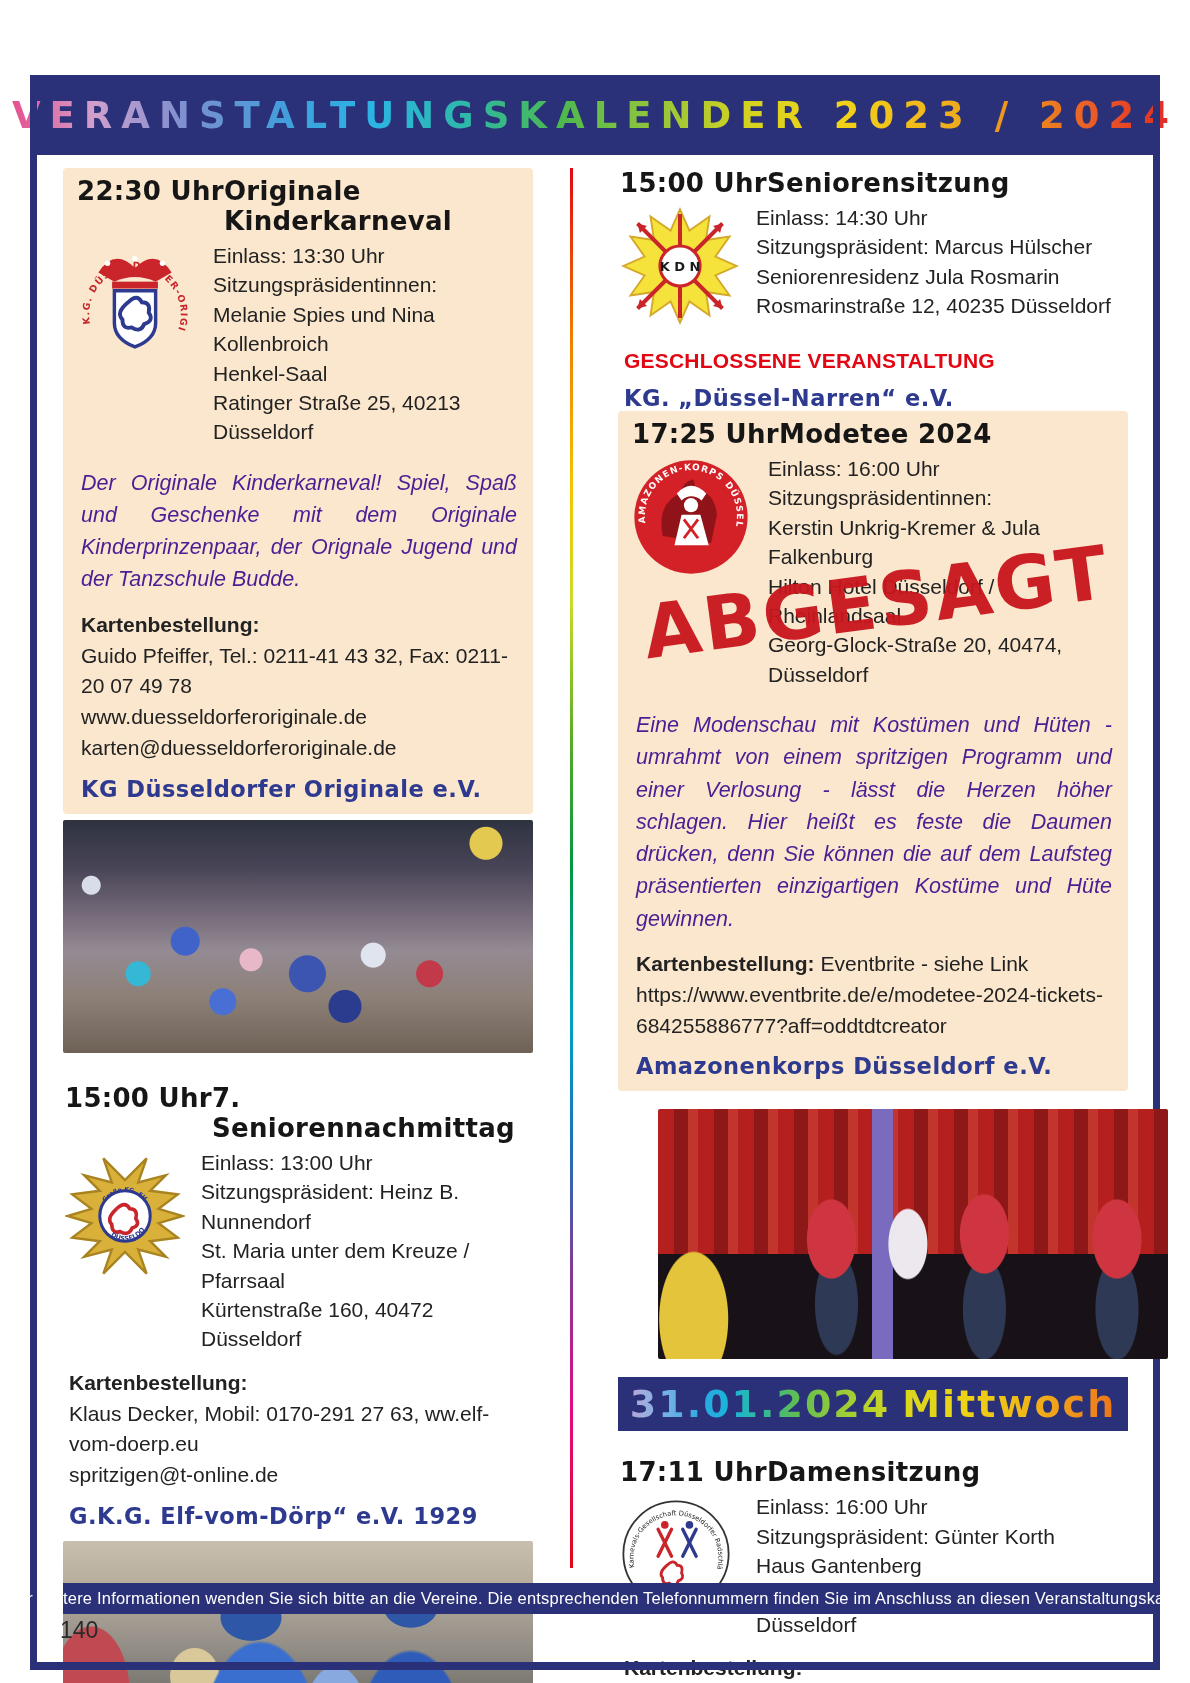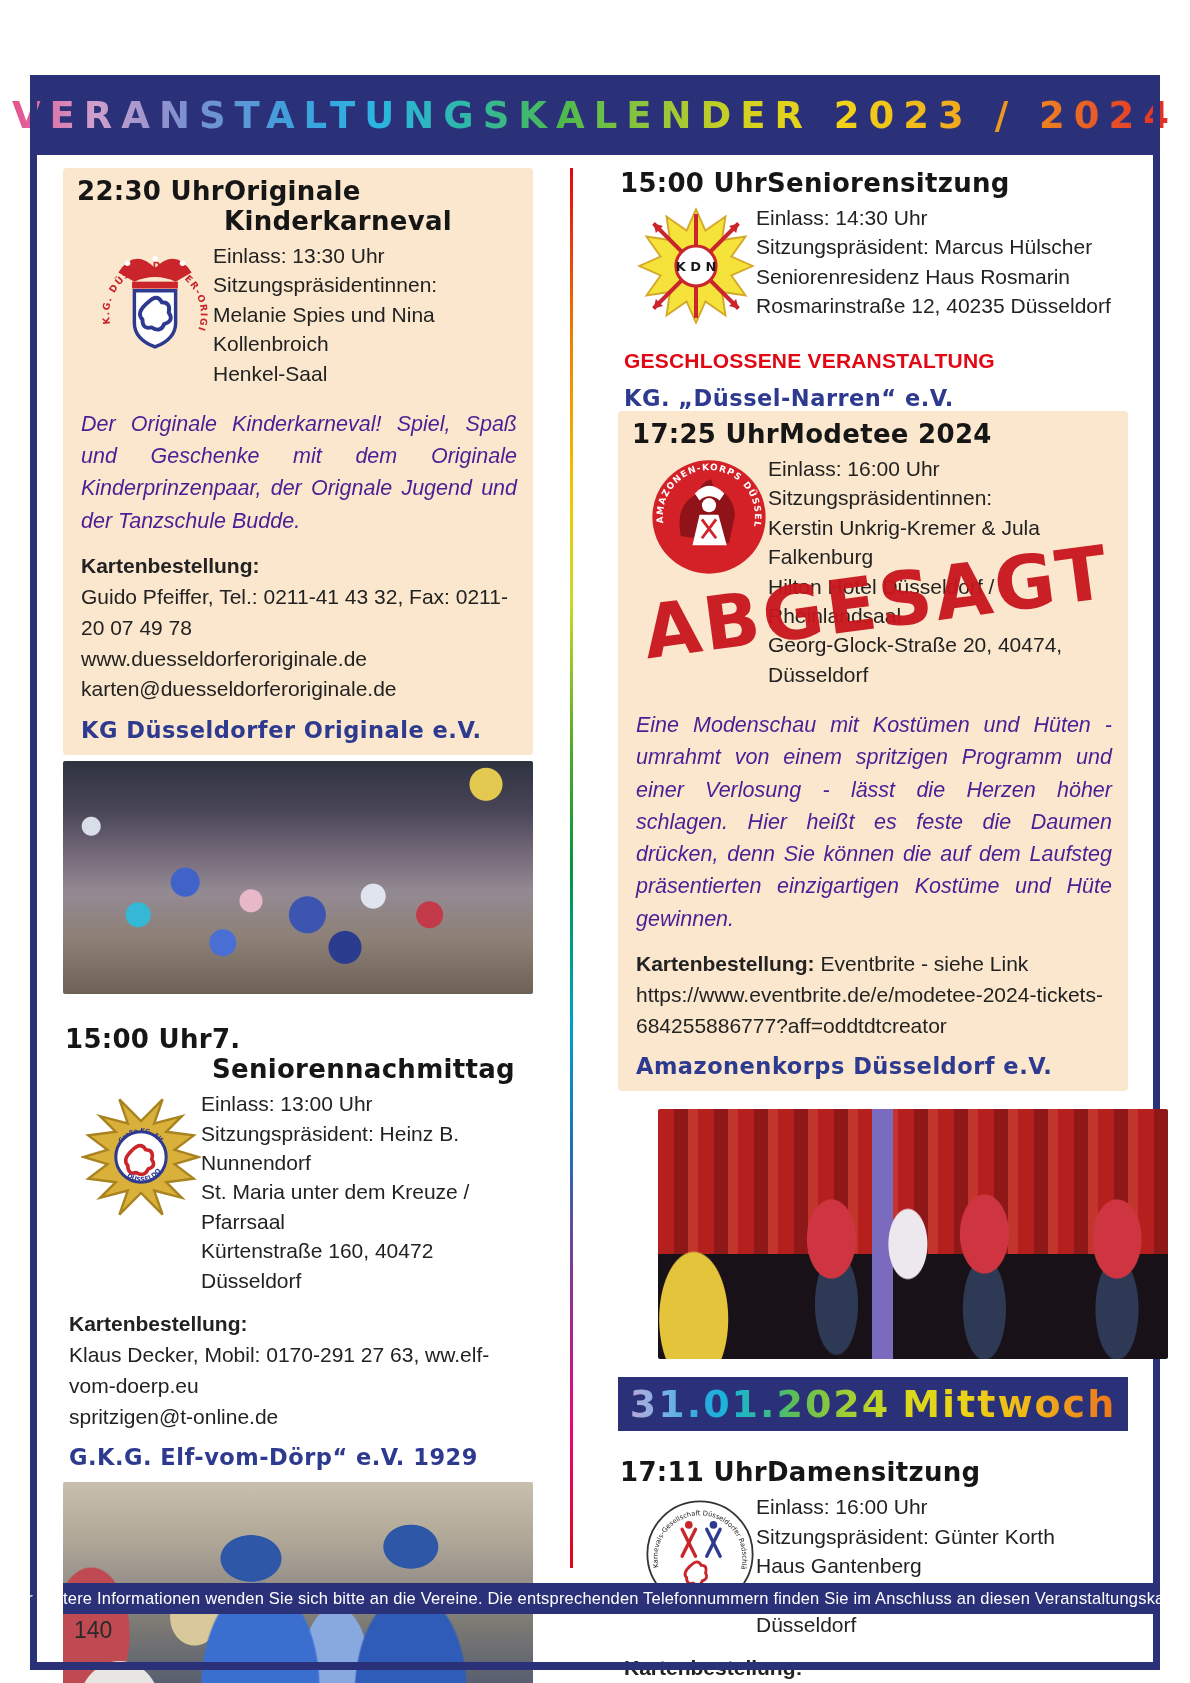--- a/index.html
+++ b/index.html
@@ -8,21 +8,21 @@
 
   
   .topbar{position:absolute;left:30px;top:75px;width:1130px;height:80px;background:#2b3178;
           display:flex;align-items:center;justify-content:center;}
   .side-border{position:absolute;top:75px;width:7px;height:1595px;background:#2b3178;}
   .side-border.left{left:30px;} .side-border.right{left:1153px;}
   .bottomline{position:absolute;left:30px;top:1662px;width:1130px;height:8px;background:#2b3178;}
   .bottombar{position:absolute;left:63px;top:1583px;width:1094px;height:31px;background:#2b3178;
              display:flex;align-items:center;justify-content:center;}
   .bottombar span{color:#fff;font-size:17px;letter-spacing:.2px;transform:scaleX(.97);white-space:nowrap;}
-  .pageno{position:absolute;left:74px;top:1617px;font-size:23px;color:#2a2a2a;}
+  .pageno{position:absolute;left:60px;top:1617px;font-size:23px;color:#2a2a2a;}
 
   .rainbow{font-family:"DejaVu Sans","Liberation Sans",sans-serif;font-weight:bold;font-size:37px;
            letter-spacing:9px;white-space:nowrap;
            background:linear-gradient(90deg,#e6518e 0%,#d0a0cc 7%,#7b8fd0 15%,#3f9fdc 24%,
                       #2cb4e3 31%,#2eb8a8 39%,#4cb94e 47%,#93c53c 55%,#d4d21f 63%,
                       #f2d318 71%,#f0b51c 79%,#ee8c1e 87%,#e85a28 93%,#e02726 100%);
            -webkit-background-clip:text;background-clip:text;color:transparent;}
 
   
   .col{position:absolute;top:168px;}
@@ -34,21 +34,21 @@
                       #e5097f 89%,#e30613 100%);}
 
   
   .event{position:relative;}
   .event.peach{background:#fae7cd;border-radius:4px;padding:8px 14px 12px 14px;}
   .event.plain{padding:0 2px;}
   .title-row{display:flex;font-family:"DejaVu Sans","Liberation Sans",sans-serif;
              font-weight:bold;font-size:26px;color:#161616;margin-bottom:5px;letter-spacing:.3px;}
   .title-row .time{min-width:130px;flex:none;}
   .event-body{display:flex;}
-  .logo-col{width:136px;flex:none;display:flex;justify-content:flex-end;align-items:flex-start;padding-top:4px;}
+  .logo-col{width:136px;flex:none;display:flex;justify-content:flex-start;align-items:flex-start;padding-top:4px;}
   .info{flex:1;font-size:21px;line-height:1.4;color:#222;}
   .desc{font-style:italic;font-size:21.5px;line-height:1.5;text-align:justify;margin:20px 2px 0 4px;color:#4c1d95;}
   .tickets{margin:14px 0 0 4px;font-size:21px;line-height:1.47;}
   .tickets .bold{font-weight:bold;margin-right:6px;}
   .club{margin:12px 0 0 4px;font-family:"DejaVu Sans","Liberation Sans",sans-serif;
         font-weight:bold;font-size:22.5px;color:#2d3a8f;letter-spacing:.5px;}
   .closed{margin:24px 0 0 4px;font-weight:bold;font-size:21px;color:#e30613;letter-spacing:.2px;}
   .stamp{position:absolute;left:-4px;top:148px;width:103%;text-align:center;
          font-family:"DejaVu Sans","Liberation Sans",sans-serif;font-weight:800;font-size:74px;
          color:#c8161d;opacity:.95;transform:rotate(-7.5deg);letter-spacing:3px;pointer-events:none;}
@@ -141,20 +141,21 @@
             <text font-size="8.2" fill="#c9252b" font-weight="bold" letter-spacing="1">
               <textPath href="#arcO" startOffset="6%">K.G. DÜSSELDORFER-ORIGINALE</textPath>
             </text>
           </svg>
         </div>
         <div class="info">
           <div>Einlass: 13:30 Uhr</div>
           <div>Sitzungspräsidentinnen:</div>
           <div>Melanie Spies und Nina Kollenbroich</div>
           <div>Henkel-Saal</div>
+          <div>Ratinger Straße 25, 40213 Düsseldorf</div>
         </div>
       </div>
       <p class="desc">Der Originale Kinderkarneval! Spiel, Spaß und Geschenke mit dem Originale Kinderprinzenpaar, der Orignale Jugend und der Tanzschule Budde.</p>
       <div class="tickets">
         <div class="bold">Kartenbestellung:</div>
         <div>Guido Pfeiffer, Tel.: 0211-41 43 32, Fax: 0211-20 07 49 78</div>
         <div>www.duesseldorferoriginale.de</div>
         <div>karten@duesseldorferoriginale.de</div>
       </div>
       <div class="club">KG Düsseldorfer Originale e.V.</div>
@@ -223,21 +224,21 @@
               <polygon points="86,86 78,84 84,78" fill="#c9252b"></polygon>
             <polygon points="86,14 78,16 84,22" fill="#c9252b"></polygon>
               <polygon points="14,86 22,84 16,78" fill="#c9252b"></polygon>
             <circle cx="50" cy="50" r="17" fill="#fff" stroke="#c9252b" stroke-width="2.6"></circle>
             <text x="50" y="54" font-size="11" font-weight="bold" fill="#1a1a1a" text-anchor="middle">K D N</text>
           </svg>
         </div>
         <div class="info">
           <div>Einlass: 14:30 Uhr</div>
           <div>Sitzungspräsident: Marcus Hülscher</div>
-          <div>Seniorenresidenz Haus Rosmarin</div>
+          <div>Seniorenresidenz Jula Rosmarin</div>
           <div>Rosmarinstraße 12, 40235 Düsseldorf</div>
         </div>
       </div>
       <div class="closed">GESCHLOSSENE VERANSTALTUNG</div>
       <div class="club mt20">KG. „Düssel-Narren“ e.V.</div>
     </article>
 
     <article class="event peach mt20">
       <div class="title-row">
         <span class="time">17:25 Uhr</span>

